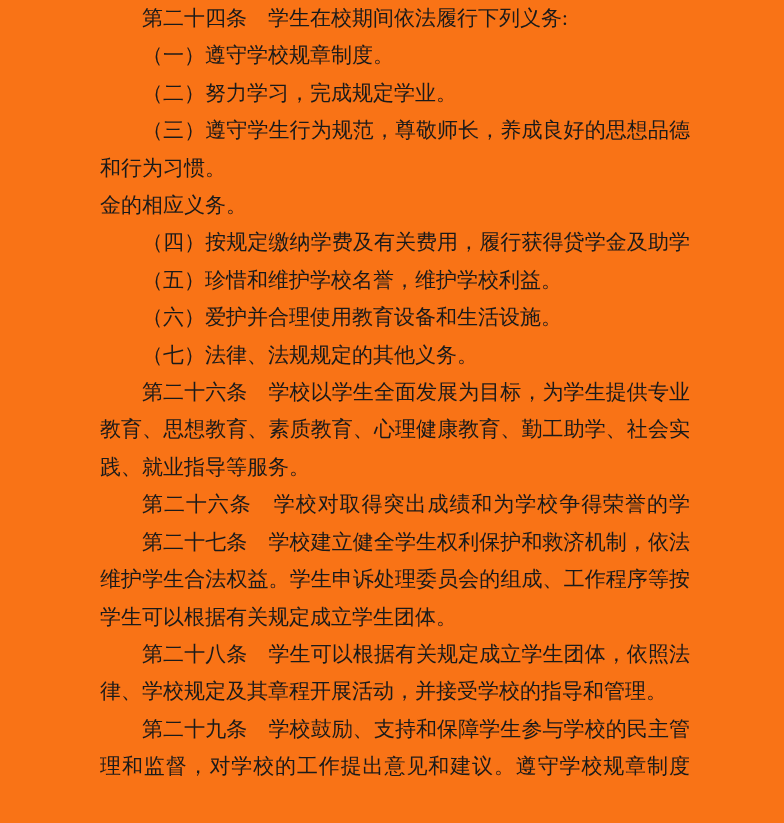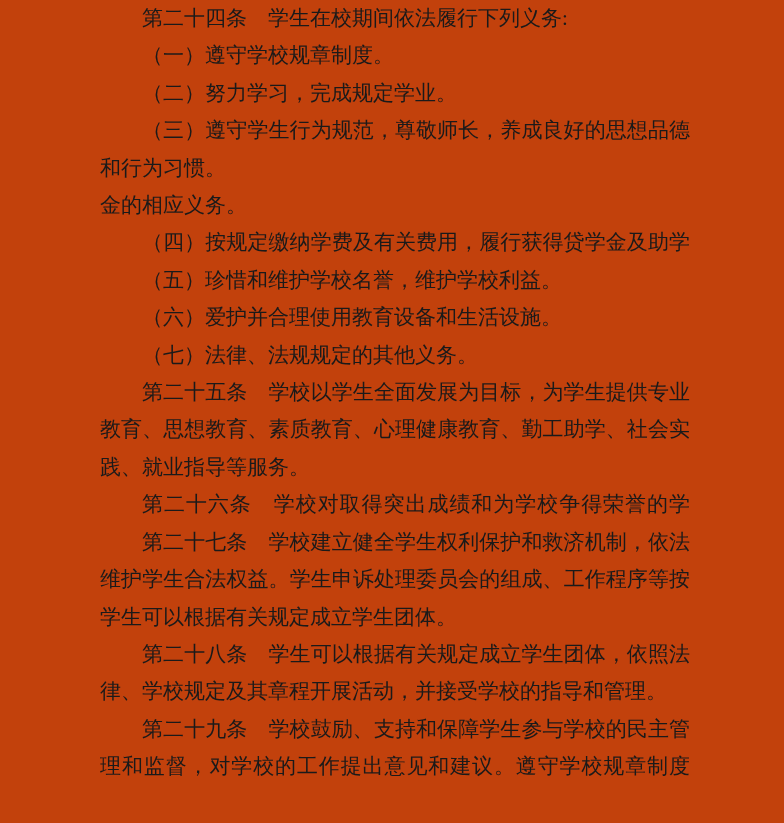--- a/index.html
+++ b/index.html
@@ -33,33 +33,33 @@
   }
   .line.just {
     text-align: justify;
     text-align-last: justify;
     -moz-text-align-last: justify;
   }
 </style>
 </head>
 <body>
 
-<div class="page" style="background: #c2410c;">
+<div class="page" style="background: #f97316;">
   <div class="text-block" id="doc-lines" style="color: rgb(26, 26, 26);">
       <div class="line indent">第二十四条　学生在校期间依法履行下列义务:</div>
       <div class="line indent">（一）遵守学校规章制度。</div>
       <div class="line indent">（二）努力学习，完成规定学业。</div>
       <div class="line indent just">（三）遵守学生行为规范，尊敬师长，养成良好的思想品德</div>
       <div class="line">和行为习惯。</div>
       <div class="line">金的相应义务。</div>
       <div class="line indent just">（四）按规定缴纳学费及有关费用，履行获得贷学金及助学</div>
       <div class="line indent">（五）珍惜和维护学校名誉，维护学校利益。</div>
       <div class="line indent">（六）爱护并合理使用教育设备和生活设施。</div>
       <div class="line indent">（七）法律、法规规定的其他义务。</div>
-      <div class="line indent just">第二十五条　学校以学生全面发展为目标，为学生提供专业</div>
+      <div class="line indent just">第二十六条　学校以学生全面发展为目标，为学生提供专业</div>
       <div class="line just">教育、思想教育、素质教育、心理健康教育、勤工助学、社会实</div>
       <div class="line">践、就业指导等服务。</div>
       <div class="line indent just">第二十六条　学校对取得突出成绩和为学校争得荣誉的学</div>
       <div class="line indent just">第二十七条　学校建立健全学生权利保护和救济机制，依法</div>
       <div class="line just">维护学生合法权益。学生申诉处理委员会的组成、工作程序等按</div>
       <div class="line">学生可以根据有关规定成立学生团体。</div>
       <div class="line indent just">第二十八条　学生可以根据有关规定成立学生团体，依照法</div>
       <div class="line">律、学校规定及其章程开展活动，并接受学校的指导和管理。</div>
       <div class="line indent just">第二十九条　学校鼓励、支持和保障学生参与学校的民主管</div>
       <div class="line just">理和监督，对学校的工作提出意见和建议。遵守学校规章制度</div>

